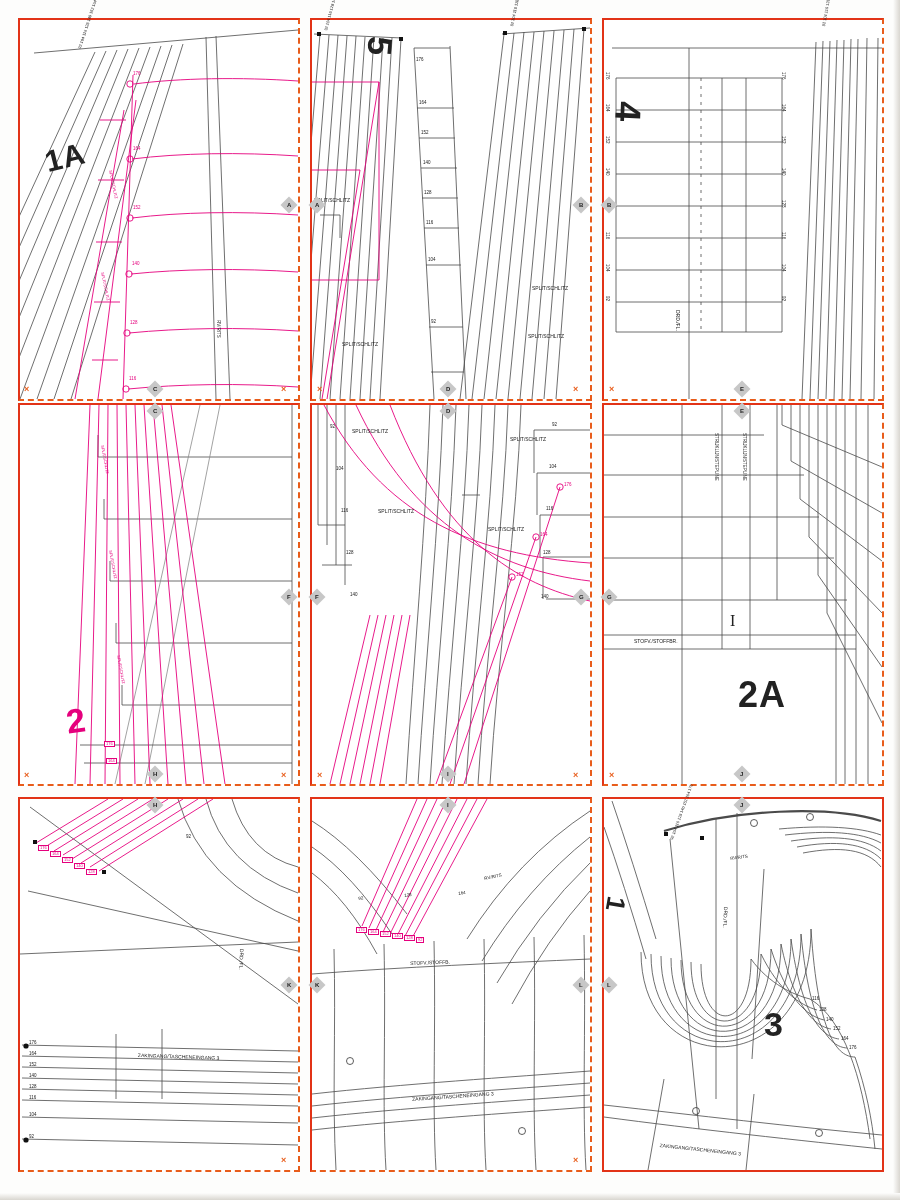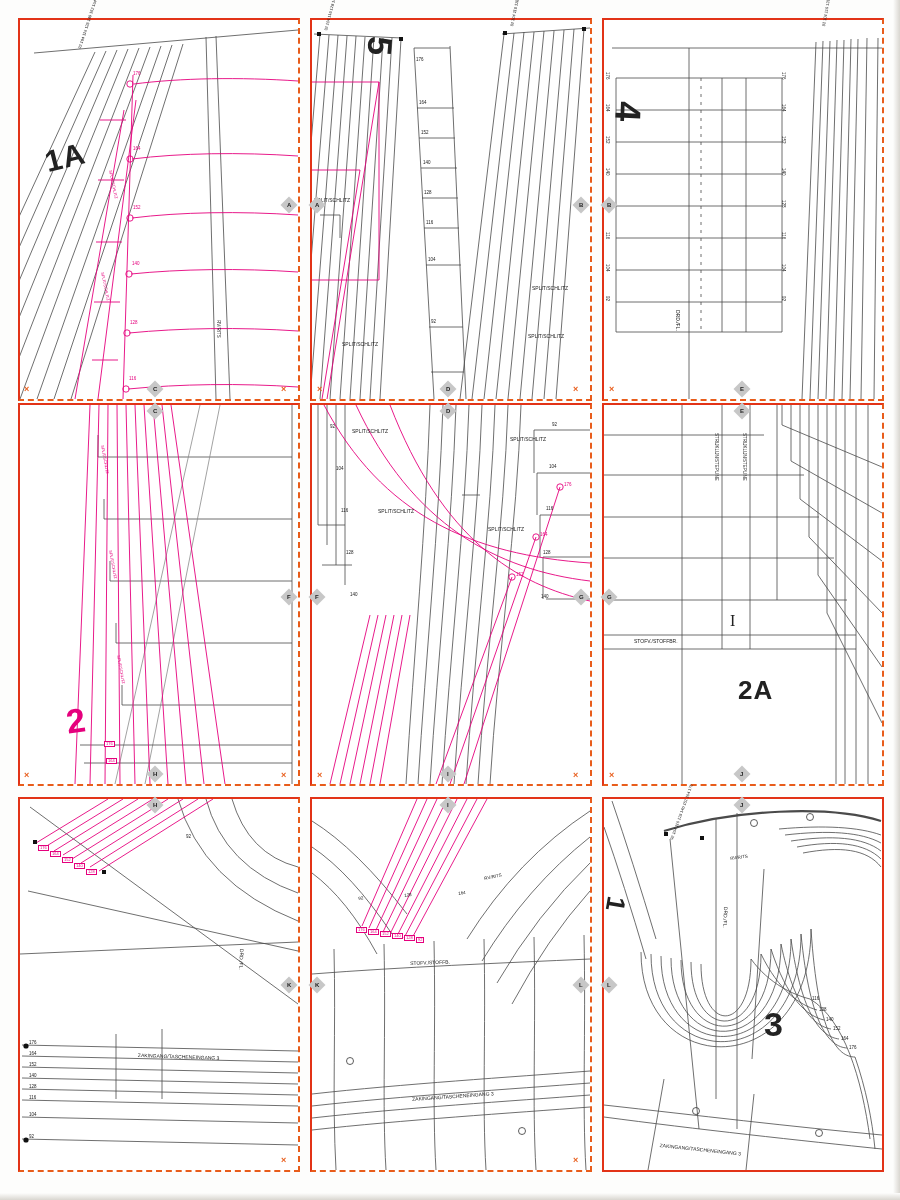--- a/index.html
+++ b/index.html
@@ -335,21 +335,21 @@
         <path d="M196,0 V94 L278,156"></path>
         <path d="M205,0 V132 L278,208"></path>
         <path d="M214,0 V170 L278,262"></path>
         <path d="M223,0 V208 L278,318"></path>
         <path d="M232,0 V379"></path>
           <path d="M241,0 V379"></path>
           <path d="M252,0 V379"></path>
           <path d="M264,0 V379"></path>
       </g>
     </svg>
-    <span class="lb big" style="left:134px;top:272px;font-size:26px;">2A</span>
+    <span class="lb big" style="left:134px;top:272px;font-size:36px;">2A</span>
     <span class="lb t45" style="left:114px;top:28px;transform:rotate(90deg);">STRIJKLIJN/STEPLINE</span>
     <span class="lb t45" style="left:142px;top:28px;transform:rotate(90deg);">STRIJKLIJN/STEPLINE</span>
     <span class="lb t5" style="left:30px;top:234px;">STOFV./STOFFBR.</span>
     <span class="lb ser" style="left:126px;top:208px;font-size:16px;">I</span>
   </div>
 
   <div class="tile" style="left:18px;top:797px;width:278px;height:371px;">
     <svg viewBox="0 0 278 371" preserveAspectRatio="none">
       <g stroke="#4a4a4a" stroke-width="0.8" fill="none">
         <path d="M212,0 Q228,55 278,68"></path>

